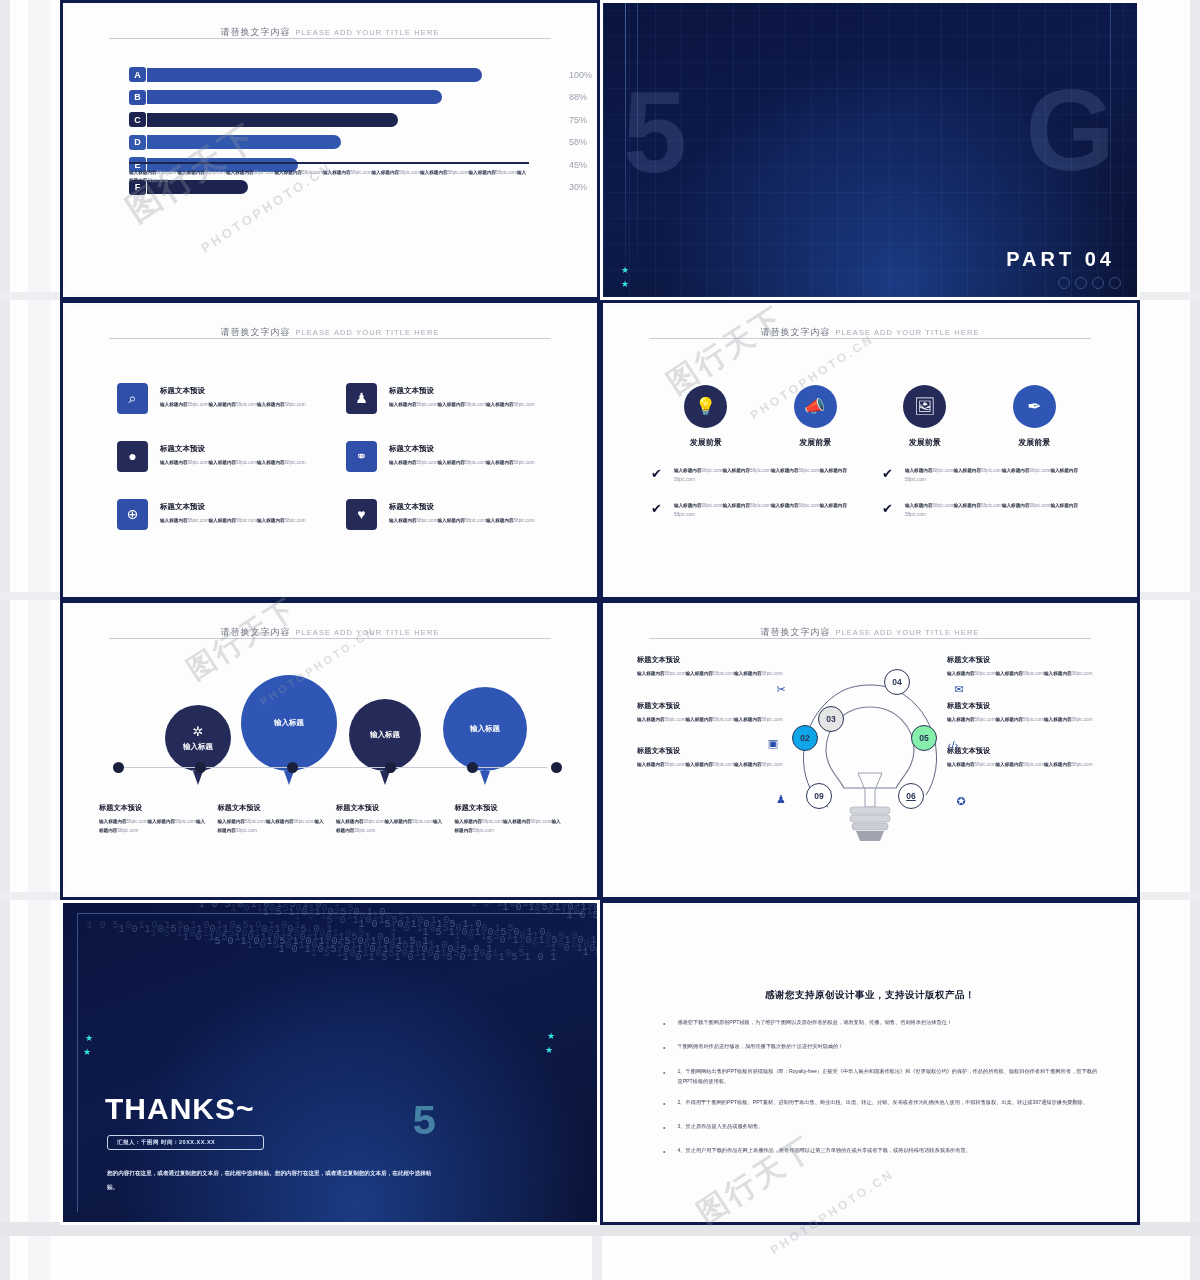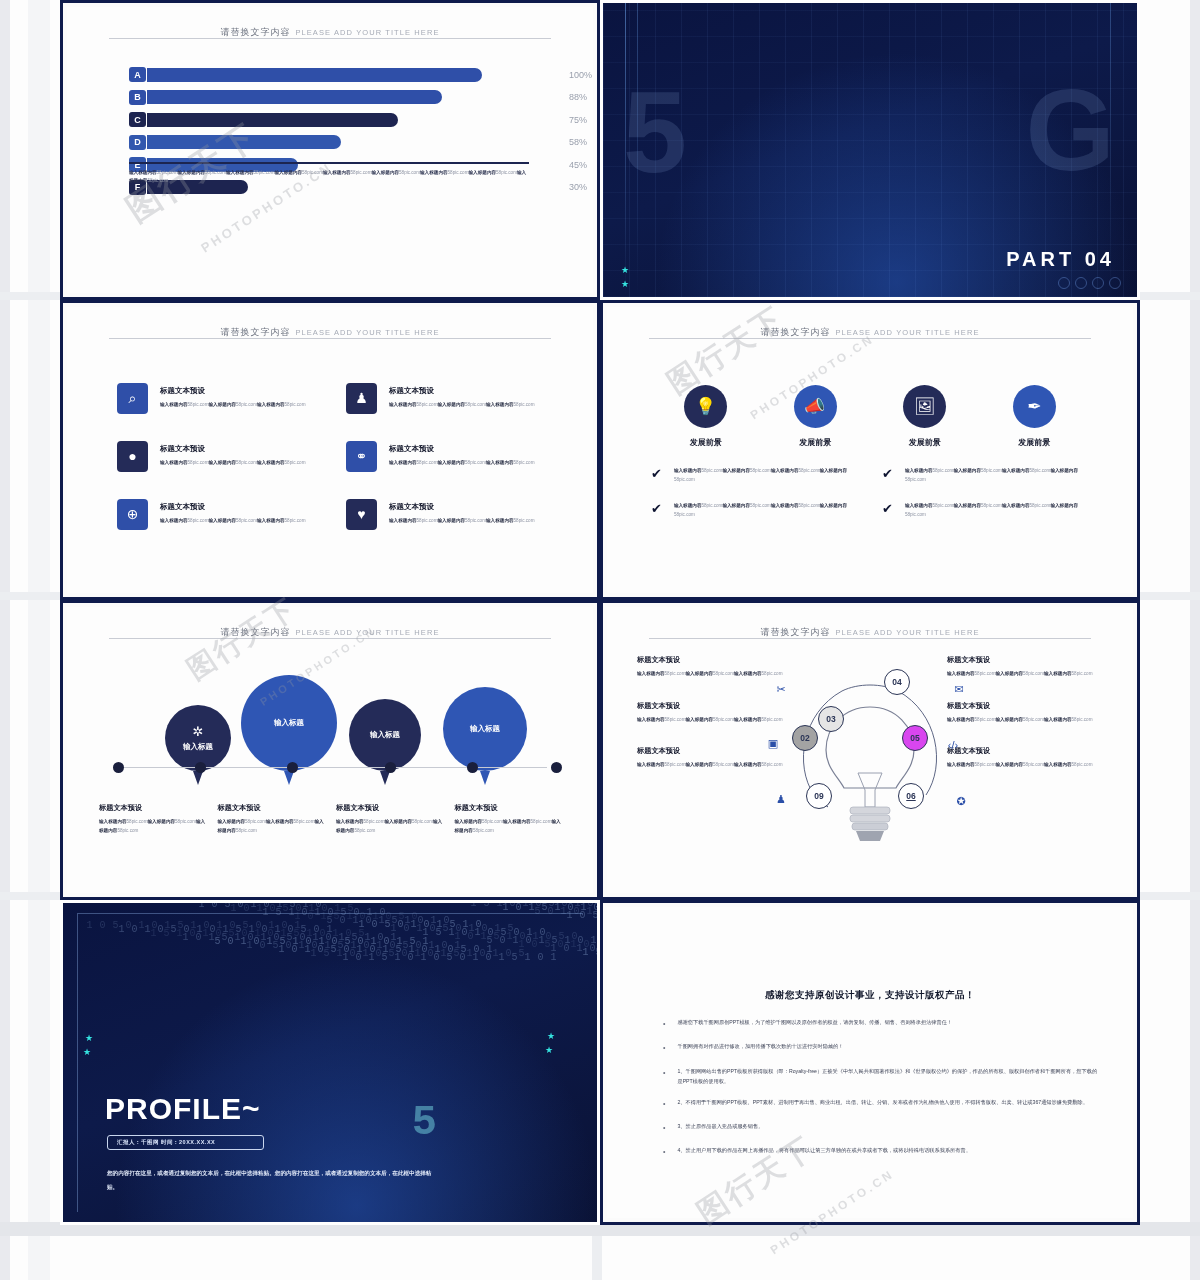--- a/index.html
+++ b/index.html
@@ -436,24 +436,24 @@
           <rect x="72" y="168" width="36" height="7" rx="3" fill="#cbced6" stroke="#aeb2bd" stroke-width=".7"></rect>
           <path d="M76,176 L104,176 L100,186 L80,186 Z" fill="#9fa4b0"></path>
           <path d="M34,140 C14,110 22,58 62,36" fill="none" stroke="#5d6684" stroke-width="1"></path>
           <path d="M118,36 C158,58 166,110 146,140" fill="none" stroke="#5d6684" stroke-width="1"></path>
           <path d="M62,36 C78,28 102,28 118,36" fill="none" stroke="#5d6684" stroke-width="1"></path>
           <line x1="40" y1="146" x2="48" y2="152" stroke="#3c4768" stroke-width="1"></line>
           <line x1="140" y1="146" x2="132" y2="152" stroke="#3c4768" stroke-width="1"></line>
         </svg>
         <div id="lb-nums">
             <div style="position: absolute; left: 26px; top: 128px; width: 26px; height: 26px; border-radius: 50%; border: 1px solid rgb(43, 53, 86); background: rgb(255, 255, 255); color: rgb(43, 53, 86); font-size: 8.5px; display: flex; align-items: center; justify-content: center; font-weight: bold;">09</div>
-            <div style="position: absolute; left: 12px; top: 70px; width: 26px; height: 26px; border-radius: 50%; border: 1px solid rgb(43, 53, 86); background: #a3a3a3; color: rgb(43, 53, 86); font-size: 8.5px; display: flex; align-items: center; justify-content: center; font-weight: bold;">02</div>
+            <div style="position: absolute; left: 12px; top: 70px; width: 26px; height: 26px; border-radius: 50%; border: 1px solid rgb(43, 53, 86); background: #0ea5e9; color: rgb(43, 53, 86); font-size: 8.5px; display: flex; align-items: center; justify-content: center; font-weight: bold;">02</div>
             <div style="position: absolute; left: 38px; top: 14px; width: 26px; height: 26px; border-radius: 50%; border: 1px solid rgb(43, 53, 86); background: #e5e5e5; color: rgb(43, 53, 86); font-size: 8.5px; display: flex; align-items: center; justify-content: center; font-weight: bold; margin-top: 37px;">03</div>
             <div style="position: absolute; left: 104px; top: 14px; width: 26px; height: 26px; border-radius: 50%; border: 1px solid rgb(43, 53, 86); background: rgb(255, 255, 255); color: rgb(43, 53, 86); font-size: 8.5px; display: flex; align-items: center; justify-content: center; font-weight: bold;">04</div>
-            <div style="position: absolute; left: 122px; top: 70px; width: 26px; height: 26px; border-radius: 50%; border: 1px solid rgb(43, 53, 86); background: #d946ef; color: rgb(43, 53, 86); font-size: 8.5px; display: flex; align-items: center; justify-content: center; font-weight: bold;">05</div>
+            <div style="position: absolute; left: 131px; top: 70px; width: 26px; height: 26px; border-radius: 50%; border: 1px solid rgb(43, 53, 86); background: #86efac; color: rgb(43, 53, 86); font-size: 8.5px; display: flex; align-items: center; justify-content: center; font-weight: bold;">05</div>
             <div style="position: absolute; left: 118px; top: 128px; width: 26px; height: 26px; border-radius: 50%; border: 1px solid rgb(43, 53, 86); background: rgb(255, 255, 255); color: rgb(43, 53, 86); font-size: 8.5px; display: flex; align-items: center; justify-content: center; font-weight: bold; text-decoration: underline;">06</div>
           </div>
       </div>
       <span class="mini-ico" style="left:166px;top:74px">✂</span>
       <span class="mini-ico" style="left:158px;top:128px">▣</span>
       <span class="mini-ico" style="left:166px;top:184px">♟</span>
       <span class="mini-ico" style="right:166px;top:74px">✉</span>
       <span class="mini-ico" style="right:172px;top:130px">‹/›</span>
       <span class="mini-ico" style="right:164px;top:186px">✪</span>
     </div>
@@ -882,21 +882,21 @@
 1
 0
 1
 </div></div>
     <div style="position:absolute;left:14px;top:10px;right:14px;bottom:10px;border-top:1px solid rgba(160,200,255,.35);border-left:1px solid rgba(160,200,255,.35);"></div>
     <div class="big5">5</div>
     <div class="teal-star" style="left:22px;top:130px">★</div>
     <div class="teal-star" style="left:20px;top:144px">★</div>
     <div class="teal-star" style="right:42px;top:128px">★</div>
     <div class="teal-star" style="right:44px;top:142px">★</div>
-    <div class="thanks">PROFILE~</div>
+    <div class="thanks">THANKS~</div>
     <div class="tag-box">汇报人：千图网  时间：20XX.XX.XX</div>
     <div class="thanks-body">您的内容打在这里，或者通过复制您的文本后，在此框中选择粘贴。您的内容打在这里，或者通过复制您的文本后，在此框中选择粘贴。</div>
   </div>
 
   <div class="slide light">
     <div class="light-inner">
       <div class="cr-sub">感谢您支持原创设计事业，支持设计版权产品！</div>
       <div class="cr-list" id="cr-list">
           <div class="cr-li">
             <span class="dot">•</span>

